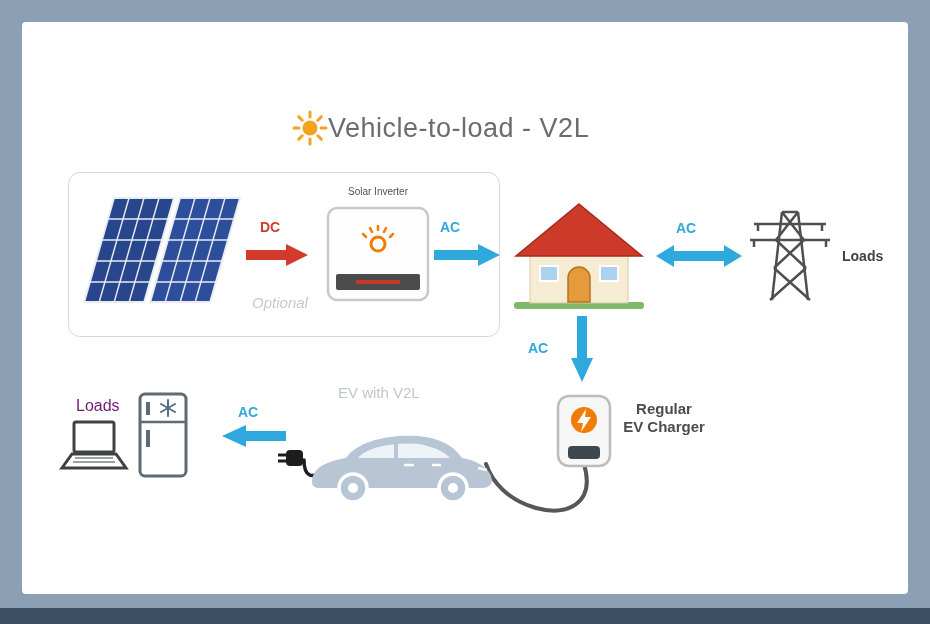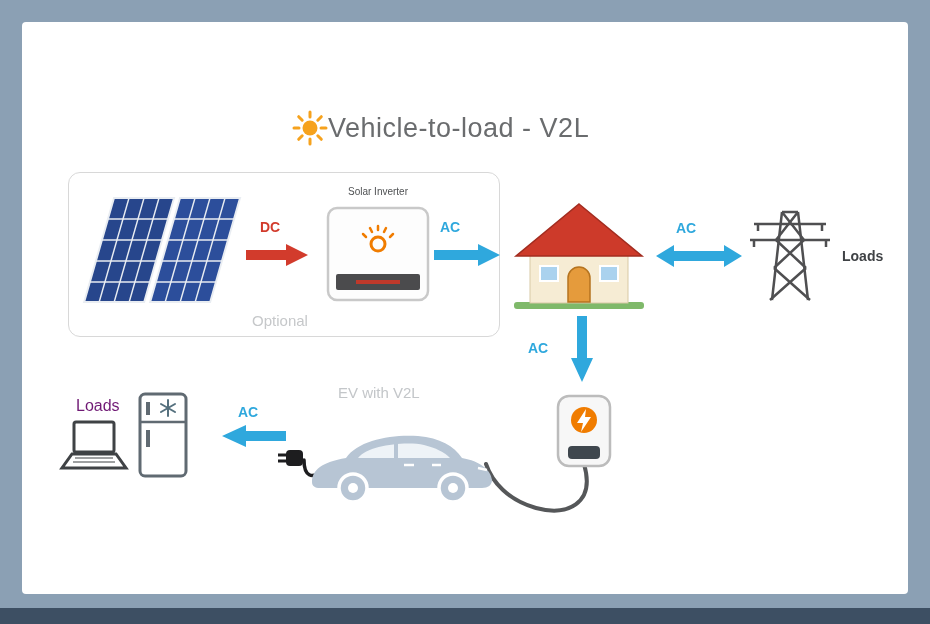--- a/index.html
+++ b/index.html
@@ -93,21 +93,21 @@
     </g>
     <rect x="10" y="68" width="84" height="16" rx="2" fill="#4b4b4d"></rect>
     <rect x="30" y="74" width="44" height="4" fill="#c0392b"></rect>
   </svg>
 
   <div class="lbl ac" style="left:440px;top:219px;width:44px;">AC</div>
   <svg class="abs" style="left:434px;top:243px;" width="66" height="24" viewBox="0 0 66 24">
     <polygon points="0,7 44,7 44,1 66,12 44,23 44,17 0,17" fill="#2fa8dd"></polygon>
   </svg>
 
-  <div class="lbl optional-label" style="left:230px;top:312px;width:100px;">Optional</div>
+  <div class="lbl optional-label" style="left:230px;top:294px;width:100px;font-style:italic;">Optional</div>
 
   <svg class="abs" style="left:512px;top:198px;" width="134" height="112" viewBox="0 0 134 112">
     <rect x="2" y="104" width="130" height="7" rx="3" fill="#7fb96a"></rect>
     <rect x="18" y="56" width="98" height="49" fill="#f6ecd4" stroke="#d8c9a5" stroke-width="1"></rect>
     <polygon points="67,6 130,58 4,58" fill="#cd3a2a" stroke="#a32c1f" stroke-width="1.5"></polygon>
     <rect x="28" y="68" width="18" height="15" fill="#aad2ee" stroke="#ffffff" stroke-width="2"></rect>
     <rect x="88" y="68" width="18" height="15" fill="#aad2ee" stroke="#ffffff" stroke-width="2"></rect>
     <path d="M56,104 v-24 a11,11 0 0 1 22,0 v24 z" fill="#e59b3c" stroke="#b5731f" stroke-width="1.5"></path>
   </svg>
 
@@ -135,20 +135,24 @@
     <path d="M584,464 C596,505 566,516 536,508 C508,500 492,482 486,464" fill="none" stroke="#555759" stroke-width="4" stroke-linecap="round"></path>
     <path d="M322,470 C312,480 304,476 304,460" fill="none" stroke="#1d1d1f" stroke-width="3.5" stroke-linecap="round"></path>
   </svg>
 
   <svg class="abs" style="left:556px;top:394px;" width="56" height="74" viewBox="0 0 56 74">
     <rect x="2" y="2" width="52" height="70" rx="11" fill="#f7f7f7" stroke="#bcbcbc" stroke-width="2.5"></rect>
     <circle cx="28" cy="26" r="13" fill="#f07c00"></circle>
     <polygon points="30,15 21,29 27,29 25,38 35,23 29,23" fill="#ffffff"></polygon>
     <rect x="12" y="52" width="32" height="13" rx="4" fill="#3f474e"></rect>
   </svg>
+  <div class="lbl charger-label" style="left:608px;top:400px;width:112px;">
+    <div>Regular</div>
+    <div>EV Charger</div>
+  </div>
 
   <div class="lbl ev-label" style="left:338px;top:384px;width:130px;">EV with V2L</div>
   <svg class="abs" style="left:306px;top:408px;" width="190" height="104" viewBox="0 0 190 104">
     <path d="M6,74 C6,62 16,54 40,50 C52,32 86,26 112,28 C134,30 148,38 156,50 C174,53 185,62 186,72 C186,77 182,80 176,80 L14,80 C9,80 6,78 6,74 Z" fill="#b7c5d4"></path>
     <path d="M52,50 C62,37 100,33 118,37 C130,40 138,44 144,50 Z" fill="#eef3f7"></path>
     <line x1="90" y1="35" x2="90" y2="50" stroke="#b7c5d4" stroke-width="4"></line>
     <circle cx="47" cy="80" r="14" fill="#b7c5d4" stroke="#ffffff" stroke-width="3.5"></circle>
     <circle cx="47" cy="80" r="5" fill="#ffffff"></circle>
     <circle cx="147" cy="80" r="14" fill="#b7c5d4" stroke="#ffffff" stroke-width="3.5"></circle>
     <circle cx="147" cy="80" r="5" fill="#ffffff"></circle>

